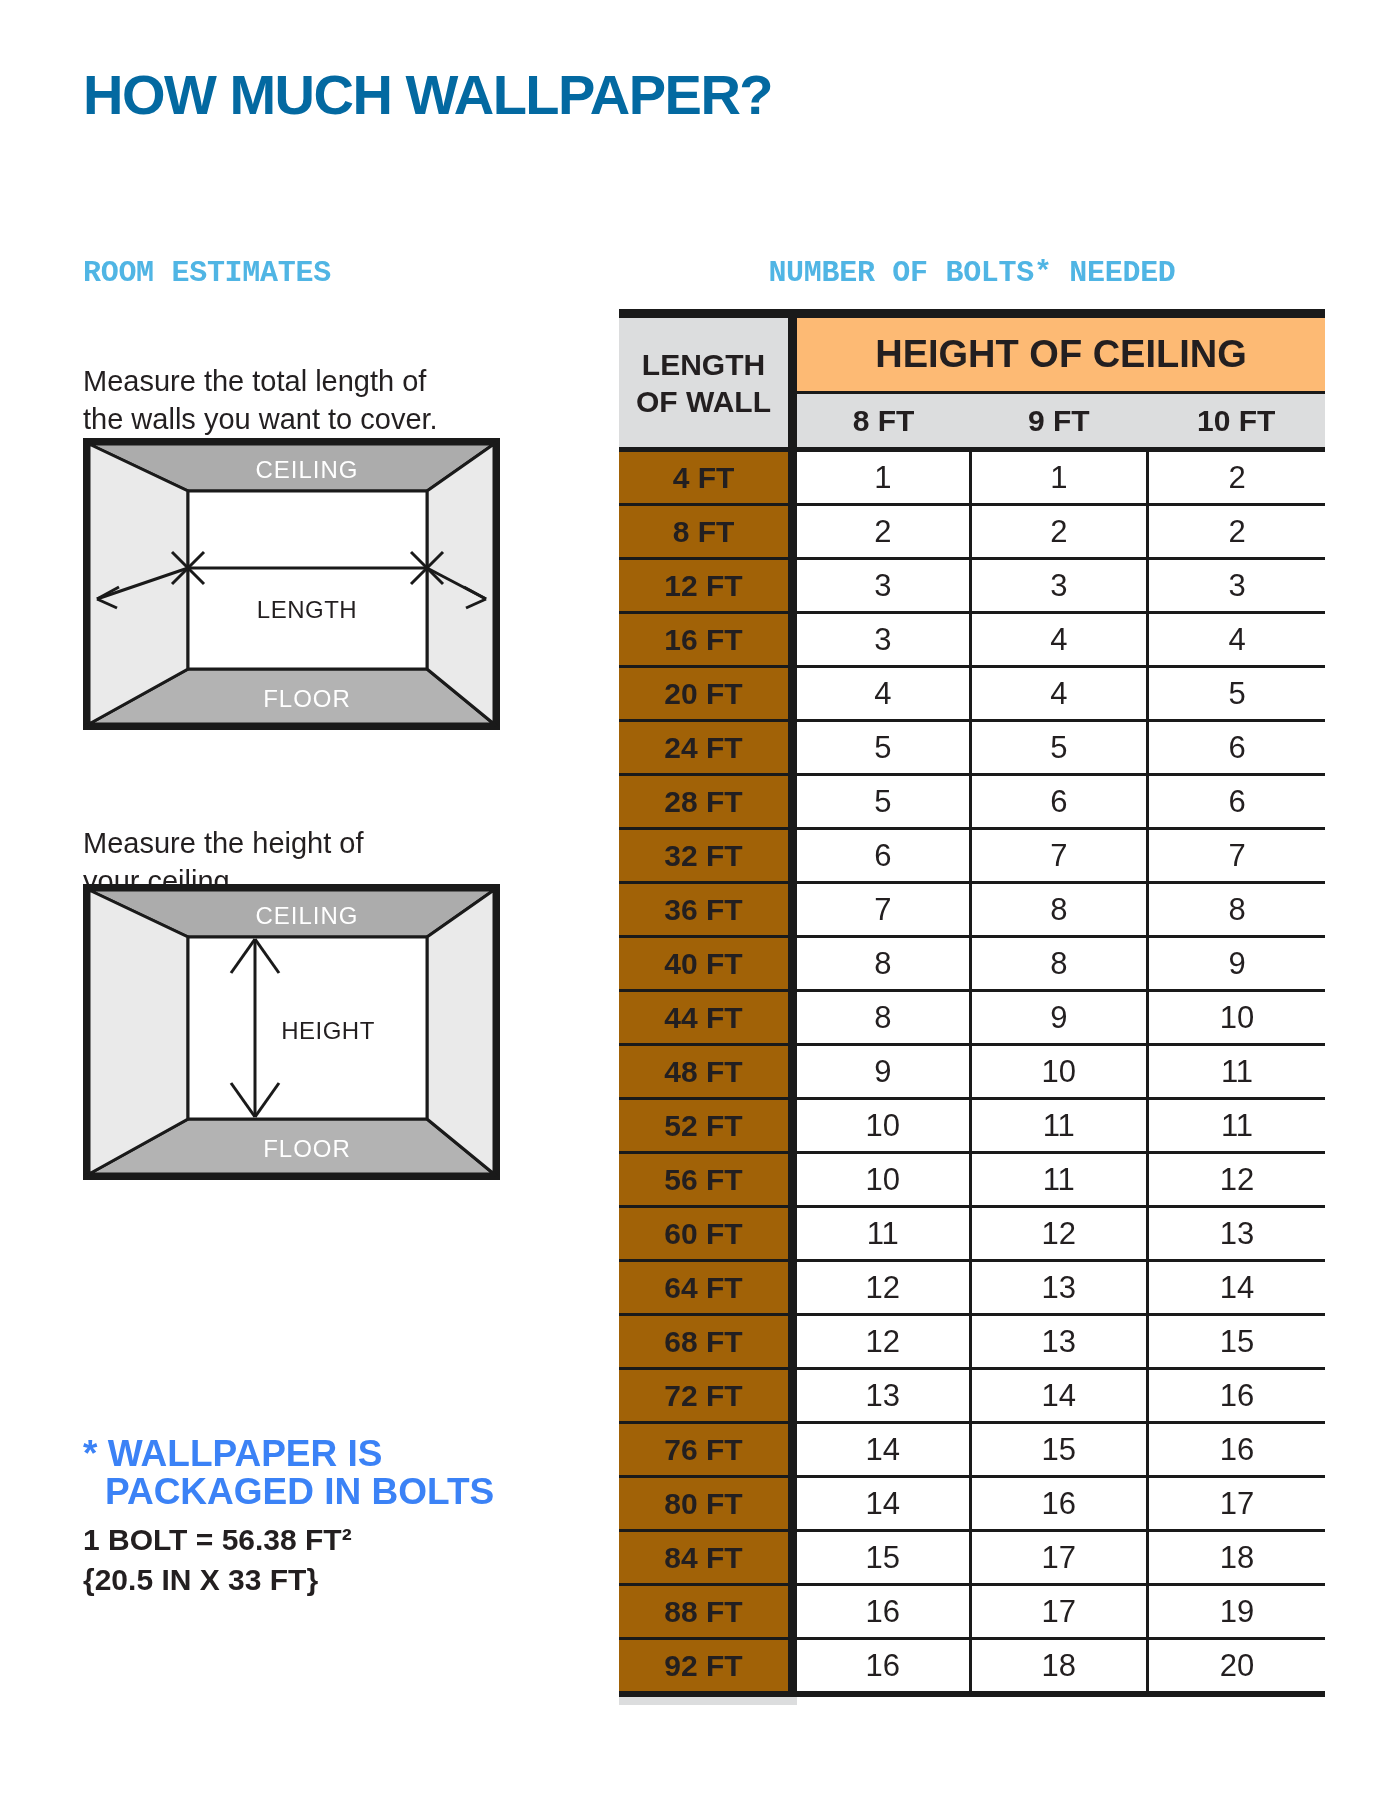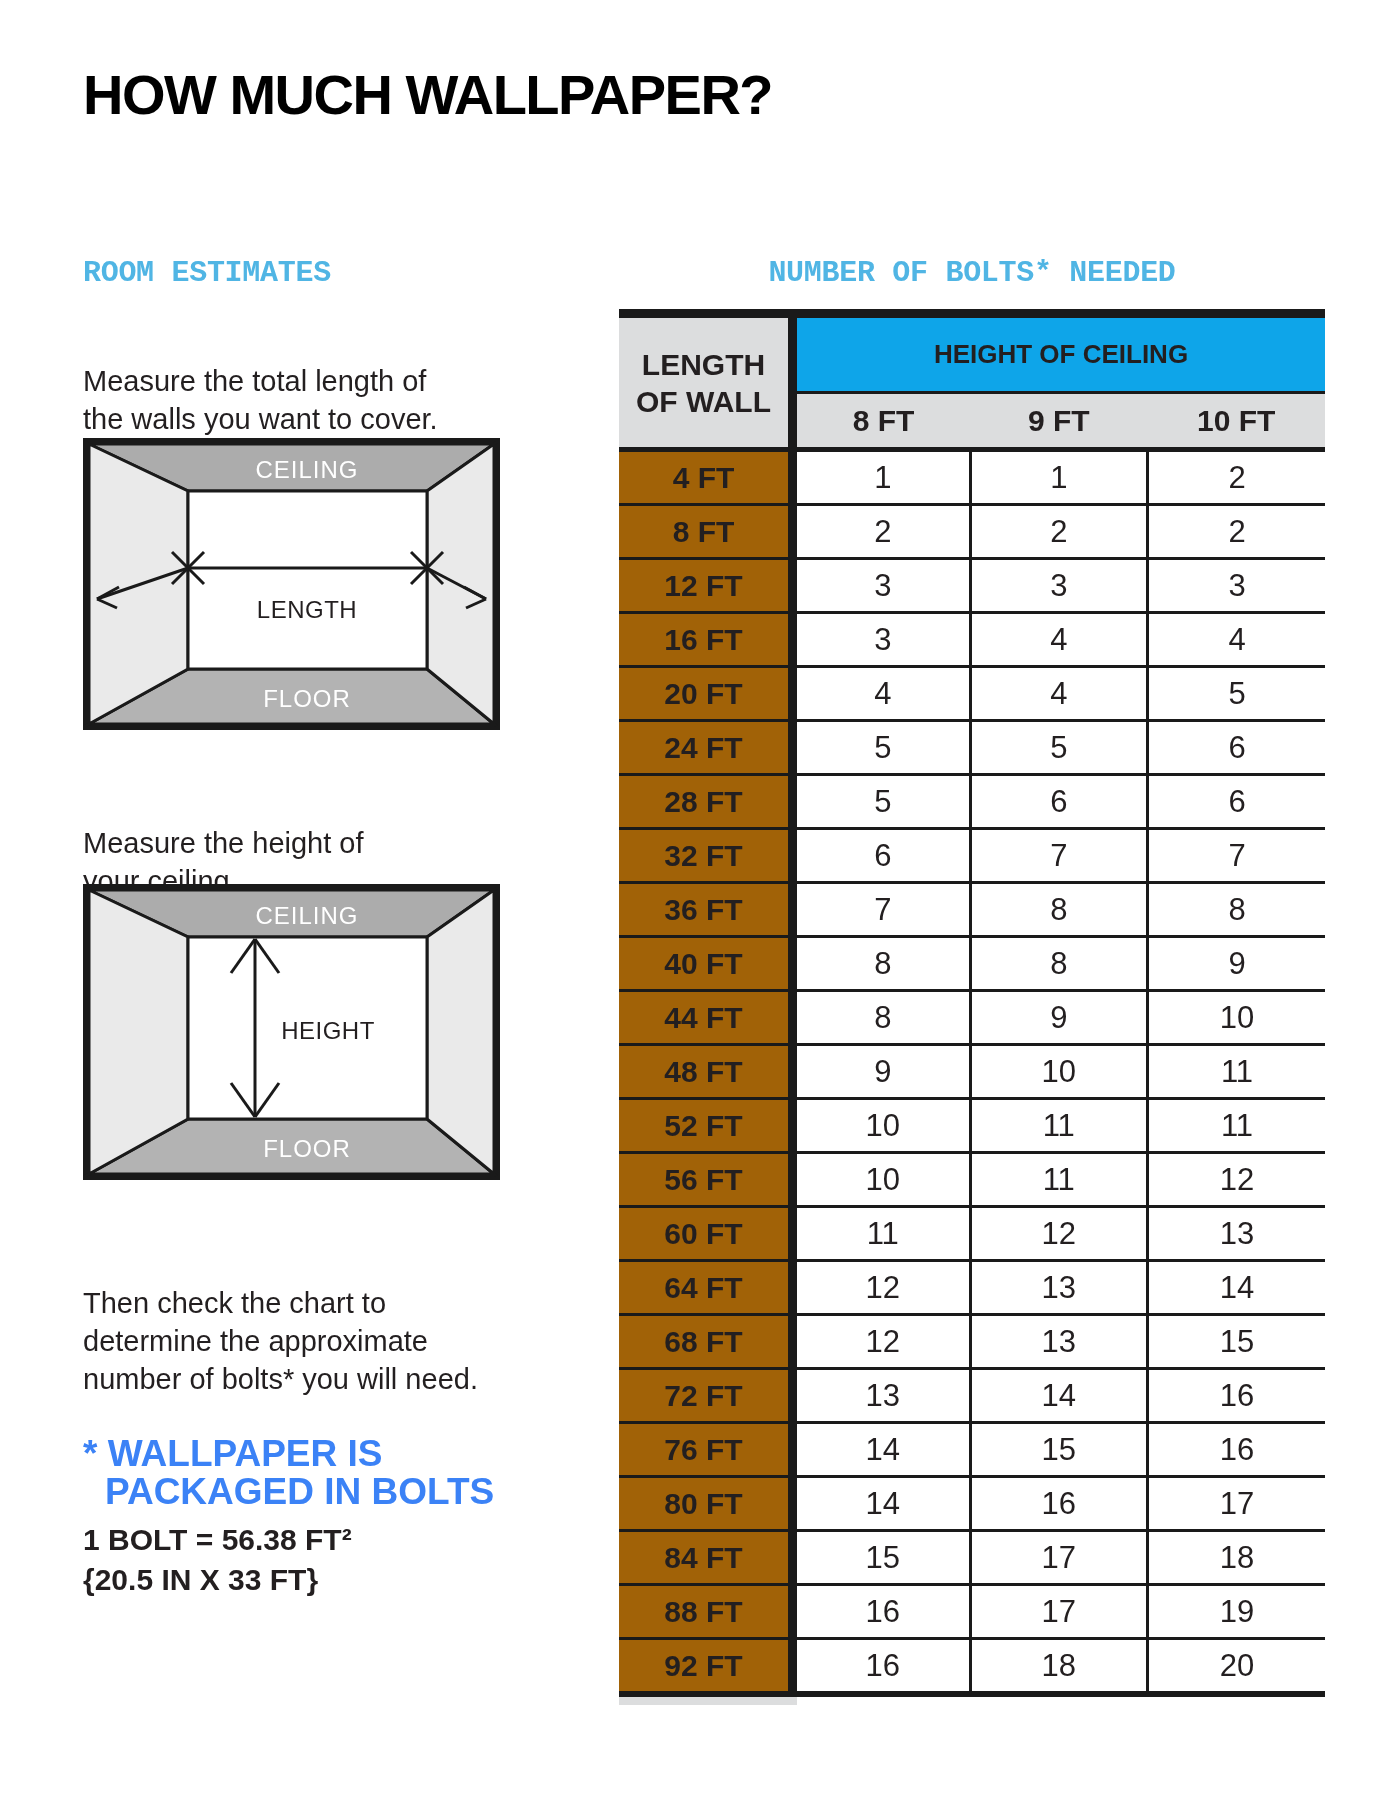--- a/index.html
+++ b/index.html
@@ -8,21 +8,21 @@
     width:1391px;
     height:1800px;
     background:#ffffff;
     font-family:"Liberation Sans","DejaVu Sans",sans-serif;
     color:#231f20;
     overflow:hidden;
   }
   .page-title{
     position:absolute;left:83px;top:62px;
     font-size:56px;font-weight:bold;letter-spacing:-1.5px;
-    color:#000000;
+    color:#0369a1;
   }
   .section-heading{
     font-size:30px;font-weight:bold;letter-spacing:-0.3px;
     color:#50b5e4;
     font-family:Liberation Mono, monospace;
   }
   .room-heading{position:absolute;left:83px;top:256px;}
   .step-text{
     position:absolute;left:83px;
     font-size:29px;line-height:38px;color:#231f20;
@@ -54,23 +54,23 @@
   }
   table.bolts th,table.bolts td{padding:0;text-align:center;vertical-align:middle;}
   th.corner{
     width:169px;background:#dcddde;
     border-right:9px solid #1a1a1a;
     border-bottom:5px solid #1a1a1a;
     font-size:30px;line-height:37px;font-weight:bold;
     white-space:pre-line;
   }
   th.group{
-    background:#0ea5e9;height:73px;
+    background:#fdba74;height:73px;
     border-bottom:3px solid #1a1a1a;
-    font-size:26px;font-weight:bold;
+    font-size:38px;font-weight:bold;
   }
   th.sub{
     background:#dcddde;height:53px;
     border-bottom:5px solid #1a1a1a;
     font-size:30px;font-weight:bold;
   }
   table.bolts tbody td{
     height:51px;border-bottom:3px solid #1a1a1a;
     font-size:31px;background:#ffffff;
   }
@@ -136,23 +136,20 @@
       <line x1="172" y1="55" x2="148" y2="89"></line>
       <line x1="172" y1="55" x2="196" y2="89"></line>
       <line x1="172" y1="233" x2="148" y2="199"></line>
       <line x1="172" y1="233" x2="196" y2="199"></line>
     </g>
     <text x="224" y="40" text-anchor="middle" font-size="24" letter-spacing="1" fill="#ffffff">CEILING</text>
     <text x="224" y="273" text-anchor="middle" font-size="24" letter-spacing="1" fill="#ffffff">FLOOR</text>
     <text x="245" y="155" text-anchor="middle" font-size="24" letter-spacing="0.5" fill="#231f20">HEIGHT</text>
   </svg>
 
-  <div class="step-text step3">Then check the chart to
-determine the approximate
-number of bolts* you will need.</div>
 
   <div class="footnote">
     <div>* WALLPAPER IS</div>
     <div class="indent">PACKAGED IN BOLTS</div>
   </div>
 
   <div class="bolt-info">
     <div>1 BOLT = 56.38 FT²</div>
     <div>{20.5 IN X 33 FT}</div>
   </div>

